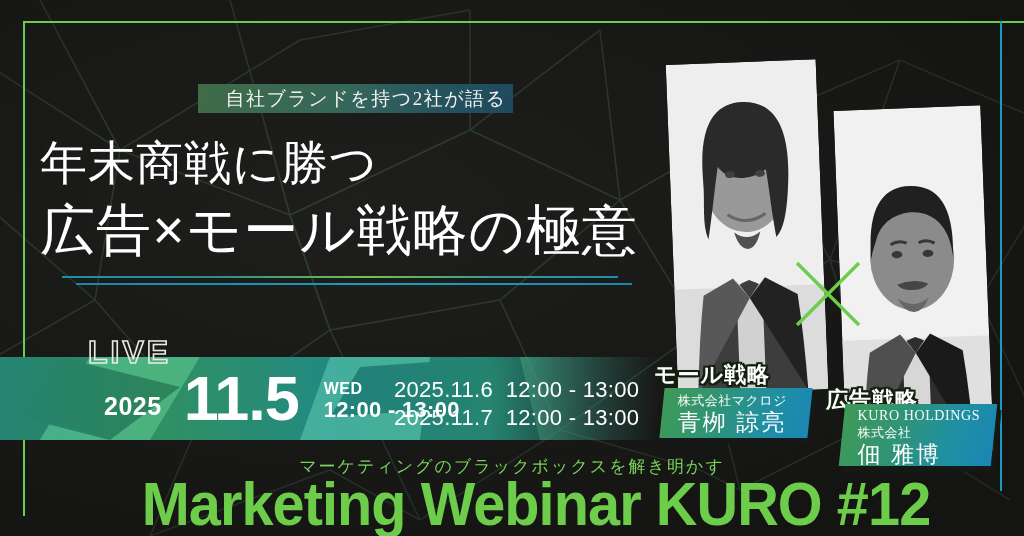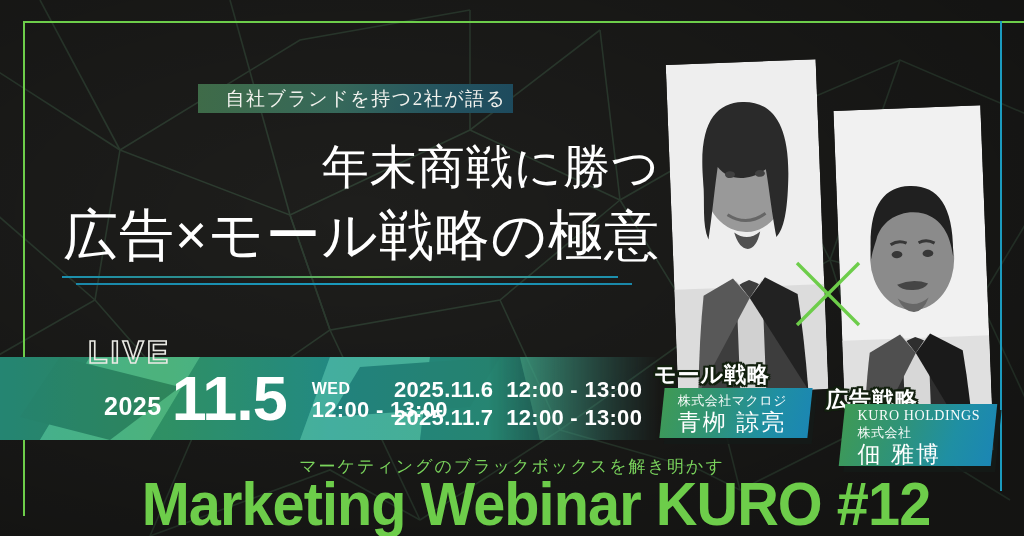--- a/index.html
+++ b/index.html
@@ -30,21 +30,21 @@
     display:flex;align-items:center;justify-content:center;padding-left:21px;
   }
   .badge span{
     font-family:"Liberation Serif", serif;
     font-size:19px;letter-spacing:1.5px;color:#f2f2ee;white-space:nowrap;
   }
 
   
   .title{
     position:absolute;left:40px;top:140px;width:620px;z-index:8;
-    text-align:right;font-family:Liberation Sans, sans-serif;color:#ffffff;
+    text-align:left;font-family:Liberation Mono, monospace;color:#ffffff;
     line-height:1.14;letter-spacing:1px;
   }
   .title .l1{display:block;font-size:47px;}
   .title .l2{display:block;font-size:55px;margin-top:10px;}
 
   .rule-a{position:absolute;left:62px;top:276px;width:556px;height:2px;z-index:8;
     background:linear-gradient(90deg,#1b8fae 0%,#2f8e87 28%,#76c24a 55%,#3a9a93 78%,#1b8fae 100%);}
   .rule-b{position:absolute;left:76px;top:283px;width:556px;height:2px;z-index:8;
     background:linear-gradient(90deg,#1a87a8 0%,#1a9ec0 60%,#1a87a8 100%);}
 
@@ -59,27 +59,27 @@
     font-size:32px;font-weight:bold;letter-spacing:3px;
     color:transparent;-webkit-text-stroke:1.6px #e9e9e3;}
   .arch-word{position:absolute;left:368px;top:336px;z-index:9;
     font-size:30px;font-weight:bold;letter-spacing:1.5px;
     color:transparent;-webkit-text-stroke:1.6px #e9e9e3;}
 
   .live-row{position:absolute;left:104px;top:372px;z-index:9;
     display:flex;align-items:flex-end;color:#fff;}
   .live-year{font-size:25px;font-weight:bold;letter-spacing:.5px;
     margin-bottom:4px;margin-right:10px;}
-  .live-day{font-size:63px;font-weight:bold;line-height:.84;letter-spacing:-1px;}
+  .live-day{font-size:63px;font-weight:bold;line-height:.84;letter-spacing:-1px;margin-left:12px;}
   .live-meta{margin-left:25px;margin-bottom:2px;line-height:1.12;}
   .live-meta .dow{display:block;font-size:16px;font-weight:bold;letter-spacing:.5px;}
   .live-meta .tm{display:block;font-size:22px;font-weight:bold;letter-spacing:.3px;}
 
   .arch-rows{position:absolute;left:394px;top:376px;z-index:9;color:#fff;line-height:1.28;}
-  .arch-rows div{font-size:22px;font-weight:bold;letter-spacing:.3px;white-space:pre;}
+  .arch-rows div{font-size:22px;font-weight:normal;letter-spacing:.3px;white-space:pre;}
 
   
   .photo{position:absolute;z-index:5;overflow:hidden;filter:grayscale(1) contrast(1.05);}
   .photo .inner{position:absolute;inset:0;}
   .photo-a{left:672px;top:62px;width:150px;height:330px;
     transform:rotate(-2.2deg);transform-origin:50% 50%;}
   .photo-b{left:840px;top:108px;width:147px;height:345px;
     transform:rotate(-2.2deg);transform-origin:50% 50%;}
 
   

